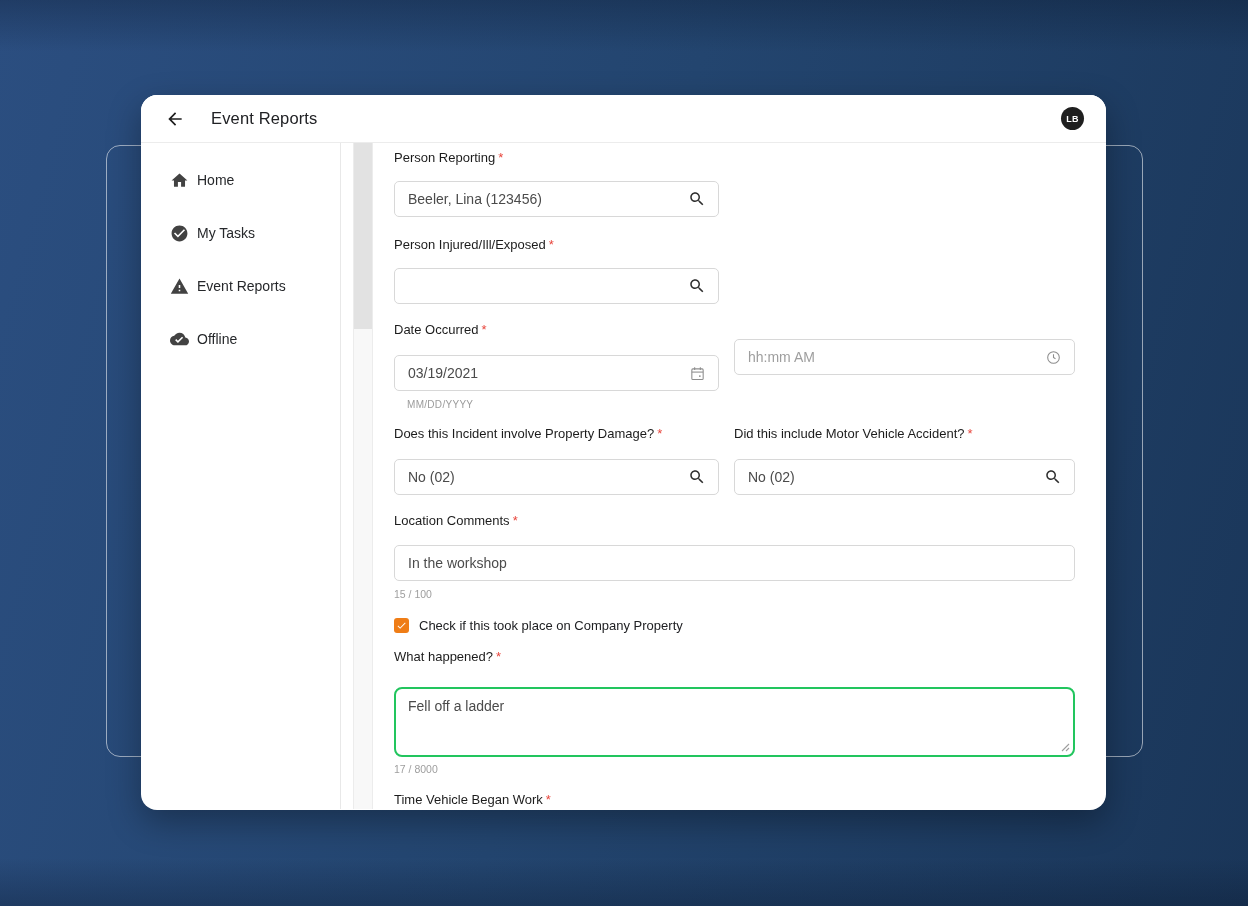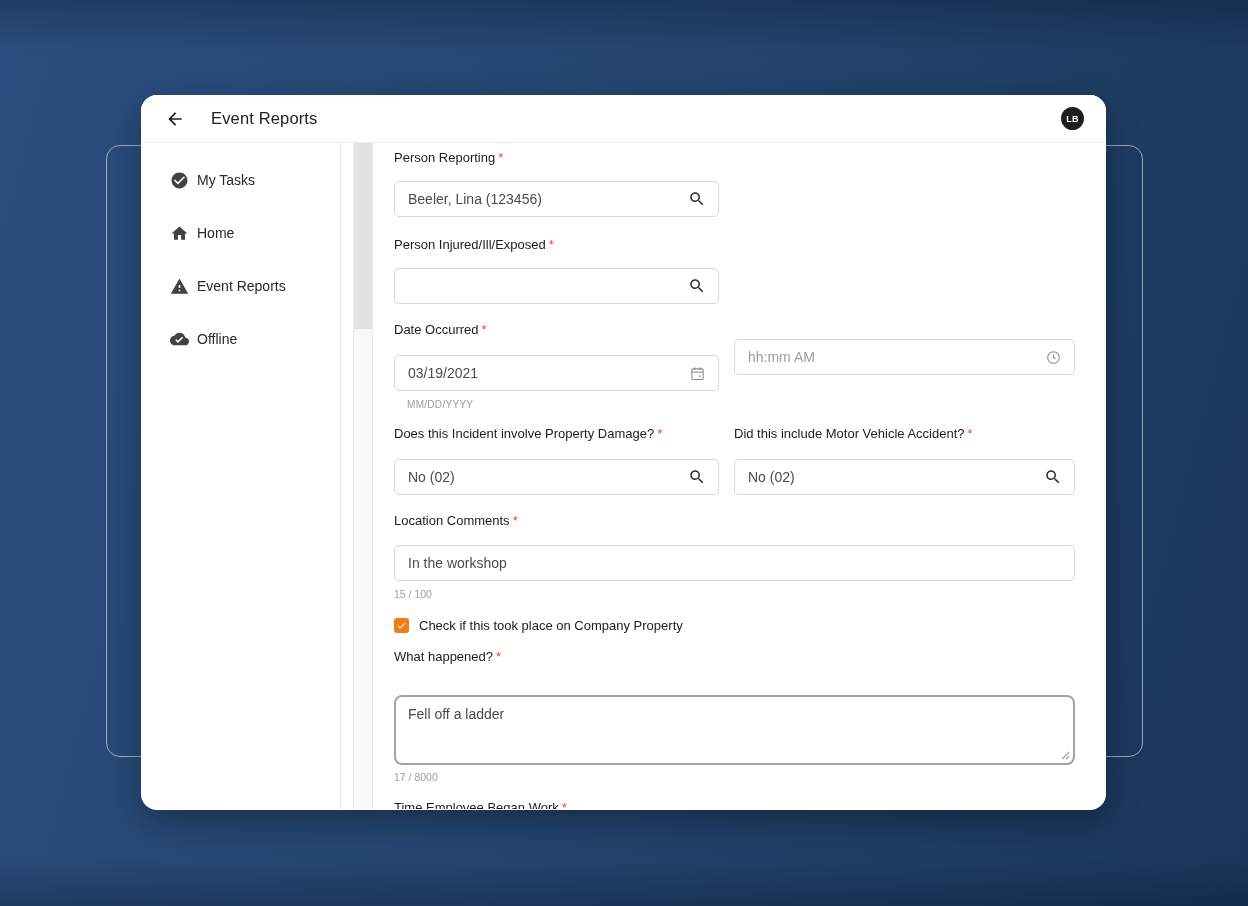--- a/index.html
+++ b/index.html
@@ -53,22 +53,22 @@
   .field-icon { flex: none; margin-left: 8px; display: flex; align-items: center; cursor: pointer; }
   .hint { font-size: 10px; color: #9b9b9b; margin-top: 8px; padding-left: 13px; letter-spacing: .3px; }
   .counter { font-size: 10.5px; color: #9e9e9e; text-align: left; margin-top: 7px; }
   .row { display: flex; }
   .col-l { width: 325px; flex: none; }
   .col-r { width: 341px; flex: none; margin-left: 15px; }
   .check-row { display: flex; align-items: flex-end; margin-top: 18px; }
   .checkbox { width: 15px; height: 15px; border-radius: 3px; background: #ef7d16;
     display: flex; align-items: center; justify-content: center; cursor: pointer; flex: none; }
   .check-label { margin-left: 10px; font-size: 13px; color: #202124; }
-  .textarea-box { position: relative; margin-top: 30px; height: 70px;
-    border: 2px solid #a3a3a3; border-radius: 8px; background: #fff; }
+  .textarea-box { position: relative; margin-top: 22px; height: 70px;
+    border: 2px solid #22c55e; border-radius: 8px; background: #fff; }
   .textarea-box textarea { width: 100%; height: 100%; border: none; outline: none; resize: none;
     background: transparent; font-family: inherit; font-size: 14px; color: #4b4b4b;
     padding: 9px 12px; border-radius: 6px; }
   .grip { position: absolute; right: 3px; bottom: 3px; pointer-events: none; }
   svg { display: block; }
 </style>
 </head>
 <body>
 
 <div class="deco-outline"></div>
@@ -86,32 +86,32 @@
     <div class="app-title">Event Reports</div>
     <div class="avatar">LB</div>
   </div>
 
   <div class="app-body">
 
     <nav class="sidebar">
       <div class="nav-item">
         <span class="nav-icon">
           <svg viewBox="0 0 24 24" width="19" height="19" fill="currentColor">
+              <path d="M10 20v-6h4v6h5v-8h3L12 3 2 12h3v8z"></path>
+            </svg>
+        </span>
+        <span class="nav-label">Home</span>
+      </div>
+      <div class="nav-item">
+        <span class="nav-icon">
+          <svg viewBox="0 0 24 24" width="19" height="19" fill="currentColor">
               <path d="M12 2C6.48 2 2 6.48 2 12s4.48 10 10 10 10-4.48 10-10S17.52 2 12 2zm-2 15-5-5 1.41-1.41L10 14.17l7.59-7.59L19 8l-9 9z"></path>
             </svg>
         </span>
         <span class="nav-label">My Tasks</span>
-      </div>
-      <div class="nav-item">
-        <span class="nav-icon">
-          <svg viewBox="0 0 24 24" width="19" height="19" fill="currentColor">
-              <path d="M10 20v-6h4v6h5v-8h3L12 3 2 12h3v8z"></path>
-            </svg>
-        </span>
-        <span class="nav-label">Home</span>
       </div>
       <div class="nav-item">
         <span class="nav-icon">
           <svg viewBox="0 0 24 24" width="19" height="19" fill="currentColor">
               <path d="M1 21h22L12 2 1 21zm12-3h-2v-2h2v2zm0-4h-2v-4h2v4z"></path>
             </svg>
         </span>
         <span class="nav-label">Event Reports</span>
       </div>
       <div class="nav-item">
@@ -242,18 +242,18 @@
         <span class="grip">
           <svg width="9" height="9" viewBox="0 0 9 9" fill="none" stroke="#9e9e9e" stroke-width="1.1">
               <path d="M8 1 1 8"></path>
               <path d="M8 5 5 8"></path>
             </svg>
         </span>
       </div>
       <div class="counter" style="margin-top:6px">17 / 8000</div>
 
       <div class="field-label" style="margin-top:17px">
-        <span>Time Employee Began Work</span><span class="req">*</span>
+        <span>Time Vehicle Began Work</span><span class="req">*</span>
       </div>
 
     </main>
   </div>
 </div>
 
 </body></html>

